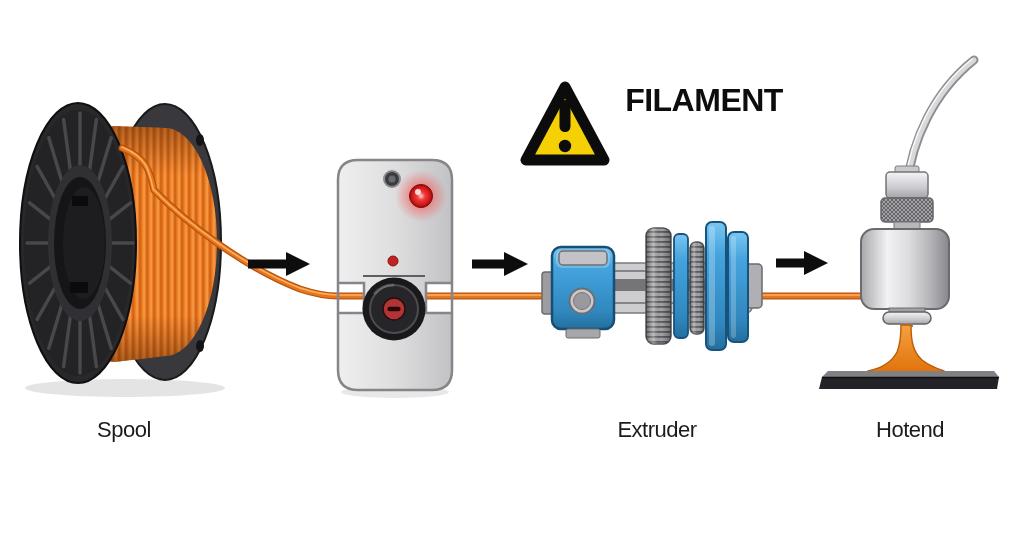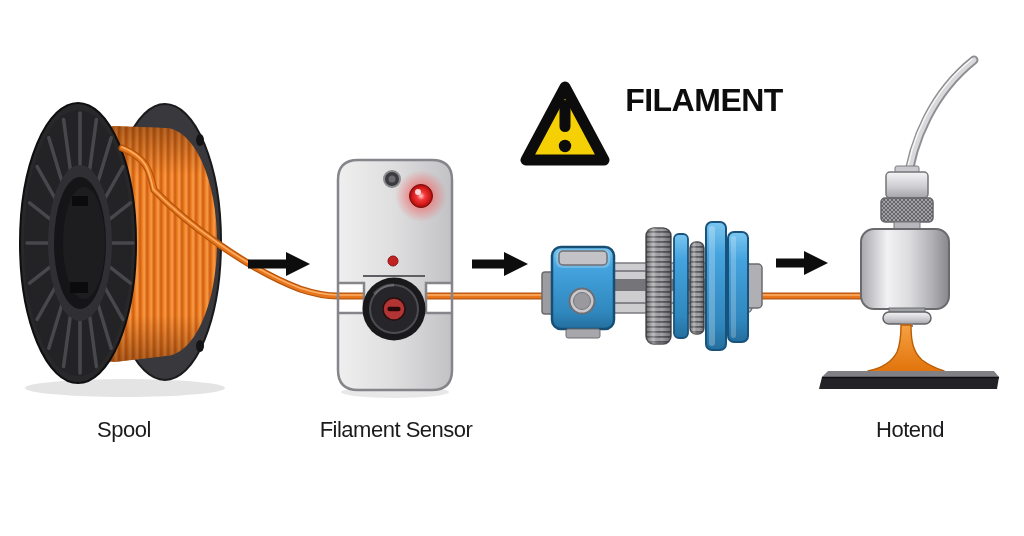--- a/index.html
+++ b/index.html
@@ -240,16 +240,16 @@
     <rect x="559.5" y="100" width="11" height="32" rx="5.5" fill="#0c0c0c"></rect>
     <circle cx="565" cy="146" r="6.2" fill="#0c0c0c"></circle>
   </g>
 </svg>
 
   <div id="warning-text">
     <div>FILAMENT</div>
   </div>
 
   <div class="comp-label" id="label-spool">Spool</div>
-  <div class="comp-label" id="label-sensor">Filament Sensor</div>
+  <div class="comp-label" id="label-extruder">Extruder</div>
   <div class="comp-label" id="label-hotend">Hotend</div>
 
 </div>
 
 </body></html>

